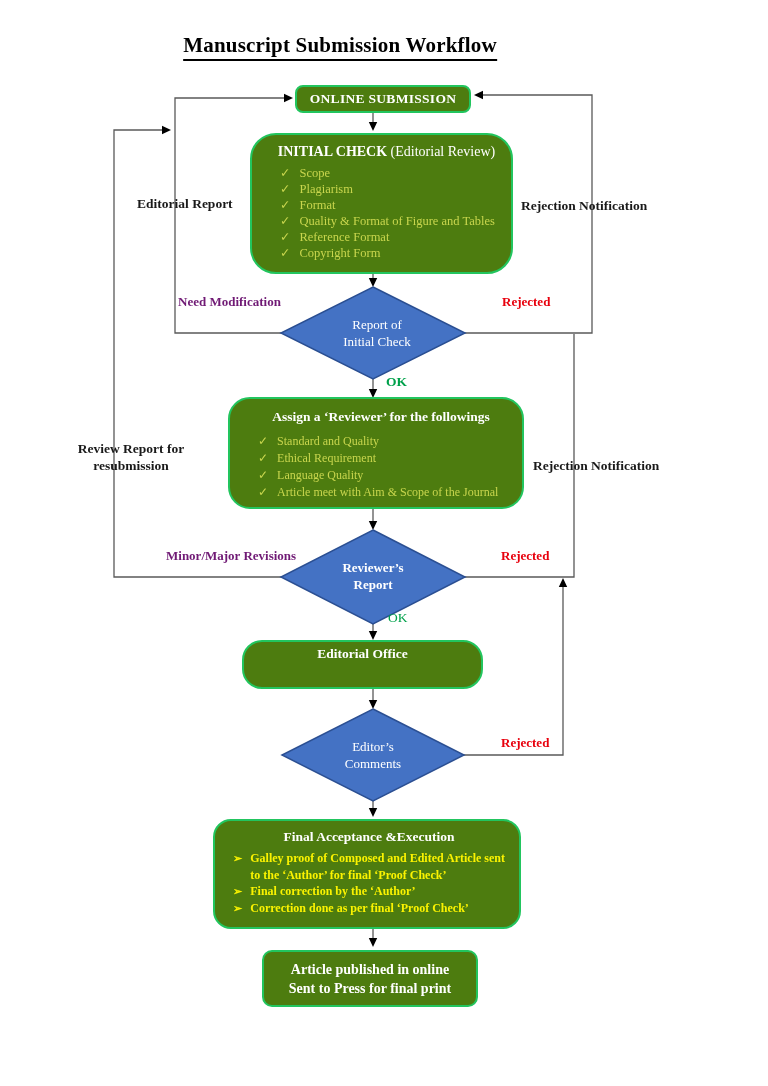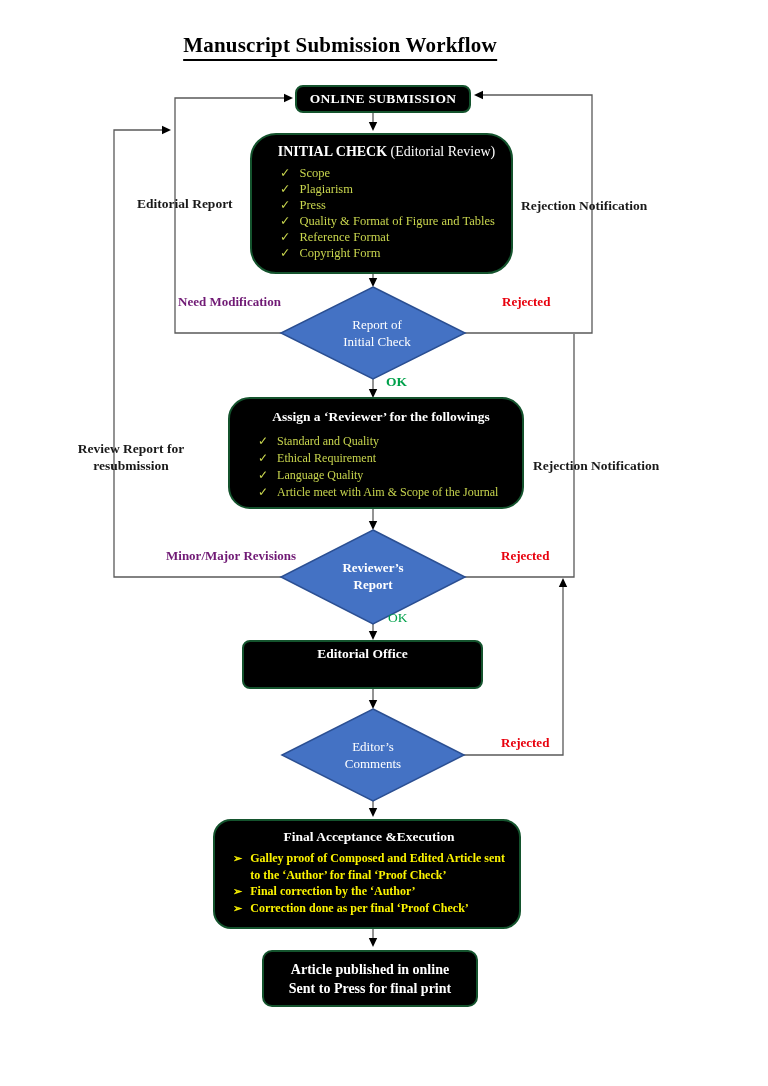--- a/index.html
+++ b/index.html
@@ -9,21 +9,21 @@
   }
   .page-title {
     position:absolute; top:33px; left:50%; transform:translateX(-50%);
     font-size:21px; font-weight:bold; color:#000;
     border-bottom:2.5px solid #000; padding-bottom:1px; white-space:nowrap;
     letter-spacing:0.2px;
   }
   .svg-layer { position:absolute; left:0; top:0; }
 
   .node {
-    position:absolute; background:#000000; border:2px solid #14532d;
+    position:absolute; background:#4d7c0f; border:2px solid #22c55e;
     color:#fff; box-sizing:border-box;
   }
   .box-online {
     left:295px; top:85px; width:176px; height:28px; border-radius:8px;
     display:flex; align-items:center; justify-content:center;
     font-weight:bold; font-size:13.5px; letter-spacing:0.3px; white-space:nowrap;
   }
   .box-initial {
     left:250px; top:133px; width:263px; height:141px; border-radius:26px;
     padding:9px 6px 0 16px;
@@ -33,21 +33,21 @@
   ul.check-list { list-style:none; margin:0; padding:0 0 0 12px; }
   .check-list li { font-size:12.5px; line-height:16px; color:#C9D64E; display:flex; gap:9px; }
   .check-list .check { flex:0 0 auto; }
   .box-assign {
     left:228px; top:397px; width:296px; height:112px; border-radius:22px;
     padding:10px 6px 0 16px;
   }
   .box-assign .node-title { text-align:center; font-weight:bold; font-size:13.5px; margin-bottom:8px; white-space:nowrap; }
   .box-assign .check-list li { font-size:12px; line-height:17px; }
   .box-editorial {
-    left:242px; top:640px; width:241px; height:49px; border-radius:8px;
+    left:242px; top:640px; width:241px; height:49px; border-radius:20px;
     text-align:center; padding-top:4px;
   }
   .box-editorial .line1 { font-weight:bold; font-size:13.5px; }
   .box-editorial .line2 { font-weight:bold; font-style:italic; font-size:13px; color:#FBF300; }
   .box-final {
     left:213px; top:819px; width:308px; height:110px; border-radius:18px;
     padding:8px 6px 0 10px;
   }
   .box-final .node-title { text-align:center; font-weight:bold; font-size:13.5px; margin-bottom:5px; white-space:nowrap; }
   ul.arrow-list { list-style:none; margin:0; padding:0 0 0 8px; }
@@ -136,21 +136,21 @@
       <li>
           <span class="check">✓</span>
           <span>Scope</span>
         </li>
       <li>
           <span class="check">✓</span>
           <span>Plagiarism</span>
         </li>
       <li>
           <span class="check">✓</span>
-          <span>Press</span>
+          <span>Format</span>
         </li>
       <li>
           <span class="check">✓</span>
           <span>Quality &amp; Format of Figure and Tables</span>
         </li>
       <li>
           <span class="check">✓</span>
           <span>Reference Format</span>
         </li>
       <li>

